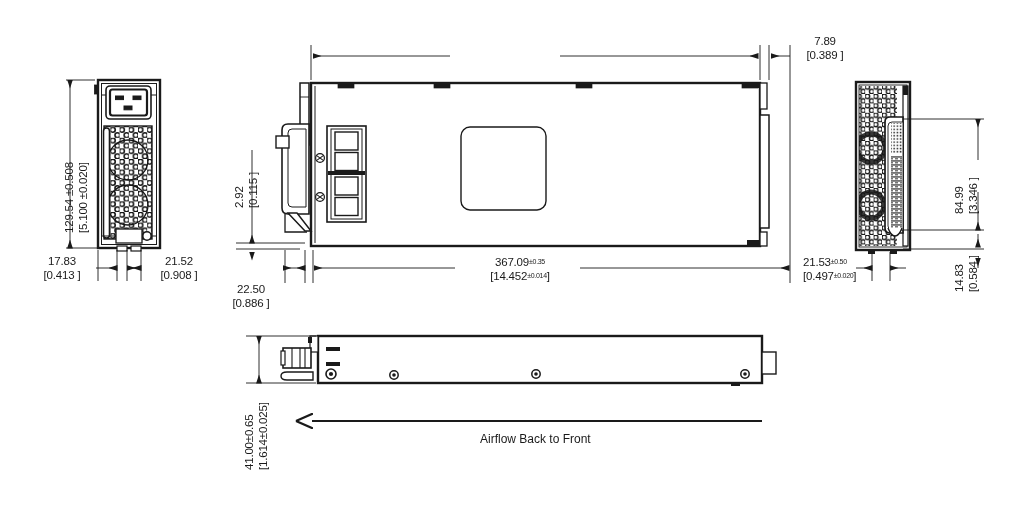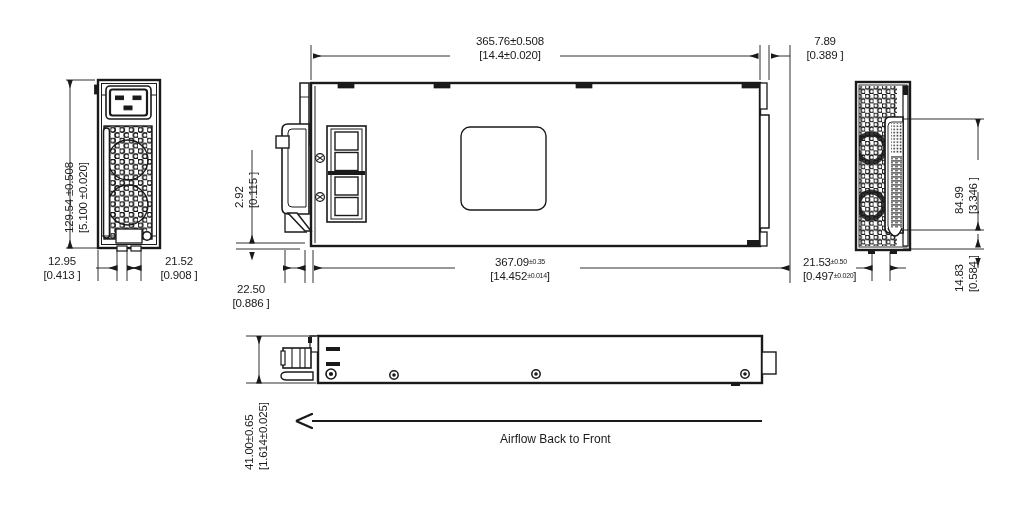--- a/index.html
+++ b/index.html
@@ -318,33 +318,29 @@
 
   </g>
 </svg>
 
 <div class="dim vert" style="left:63px; top:233px;">
   <span class="inner">129.54 ±0.508</span>
   <span class="inner l2">[5.100 ±0.020]</span>
 </div>
 
 <div class="dim ctr" style="left:29px; top:255px; width:66px;">
-  <span>12.95</span>
+  <span>17.83</span>
   <span class="l2">[0.413 ]</span>
 </div>
 
 <div class="dim ctr" style="left:146px; top:255px; width:66px;">
   <span>21.52</span>
   <span class="l2">[0.908 ]</span>
 </div>
 
-<div class="dim ctr" style="left:455px; top:35px; width:110px;">
-  <span>365.76±0.508</span>
-  <span class="l2">[14.4±0.020]</span>
-</div>
 
 <div class="dim ctr" style="left:795px; top:35px; width:60px;">
   <span>7.89</span>
   <span class="l2">[0.389 ]</span>
 </div>
 
 <div class="dim vert" style="left:233px; top:208px;">
   <span class="inner">2.92</span>
   <span class="inner l2">[0.115 ]</span>
 </div>
@@ -376,15 +372,15 @@
   <span class="l2">
     <span>[0.497</span><span class="tol">±0.020</span><span>]</span>
   </span>
 </div>
 
 <div class="dim vert" style="left:243px; top:470px;">
   <span class="inner">41.00±0.65</span>
   <span class="inner l2">[1.614±0.025]</span>
 </div>
 
-<div class="label" style="left:480px; top:432px;margin-left:20px;">Airflow Back to Front</div>
+<div class="label" style="left:480px; top:432px;">Airflow Back to Front</div>
 
 </div>
 
 </body></html>

